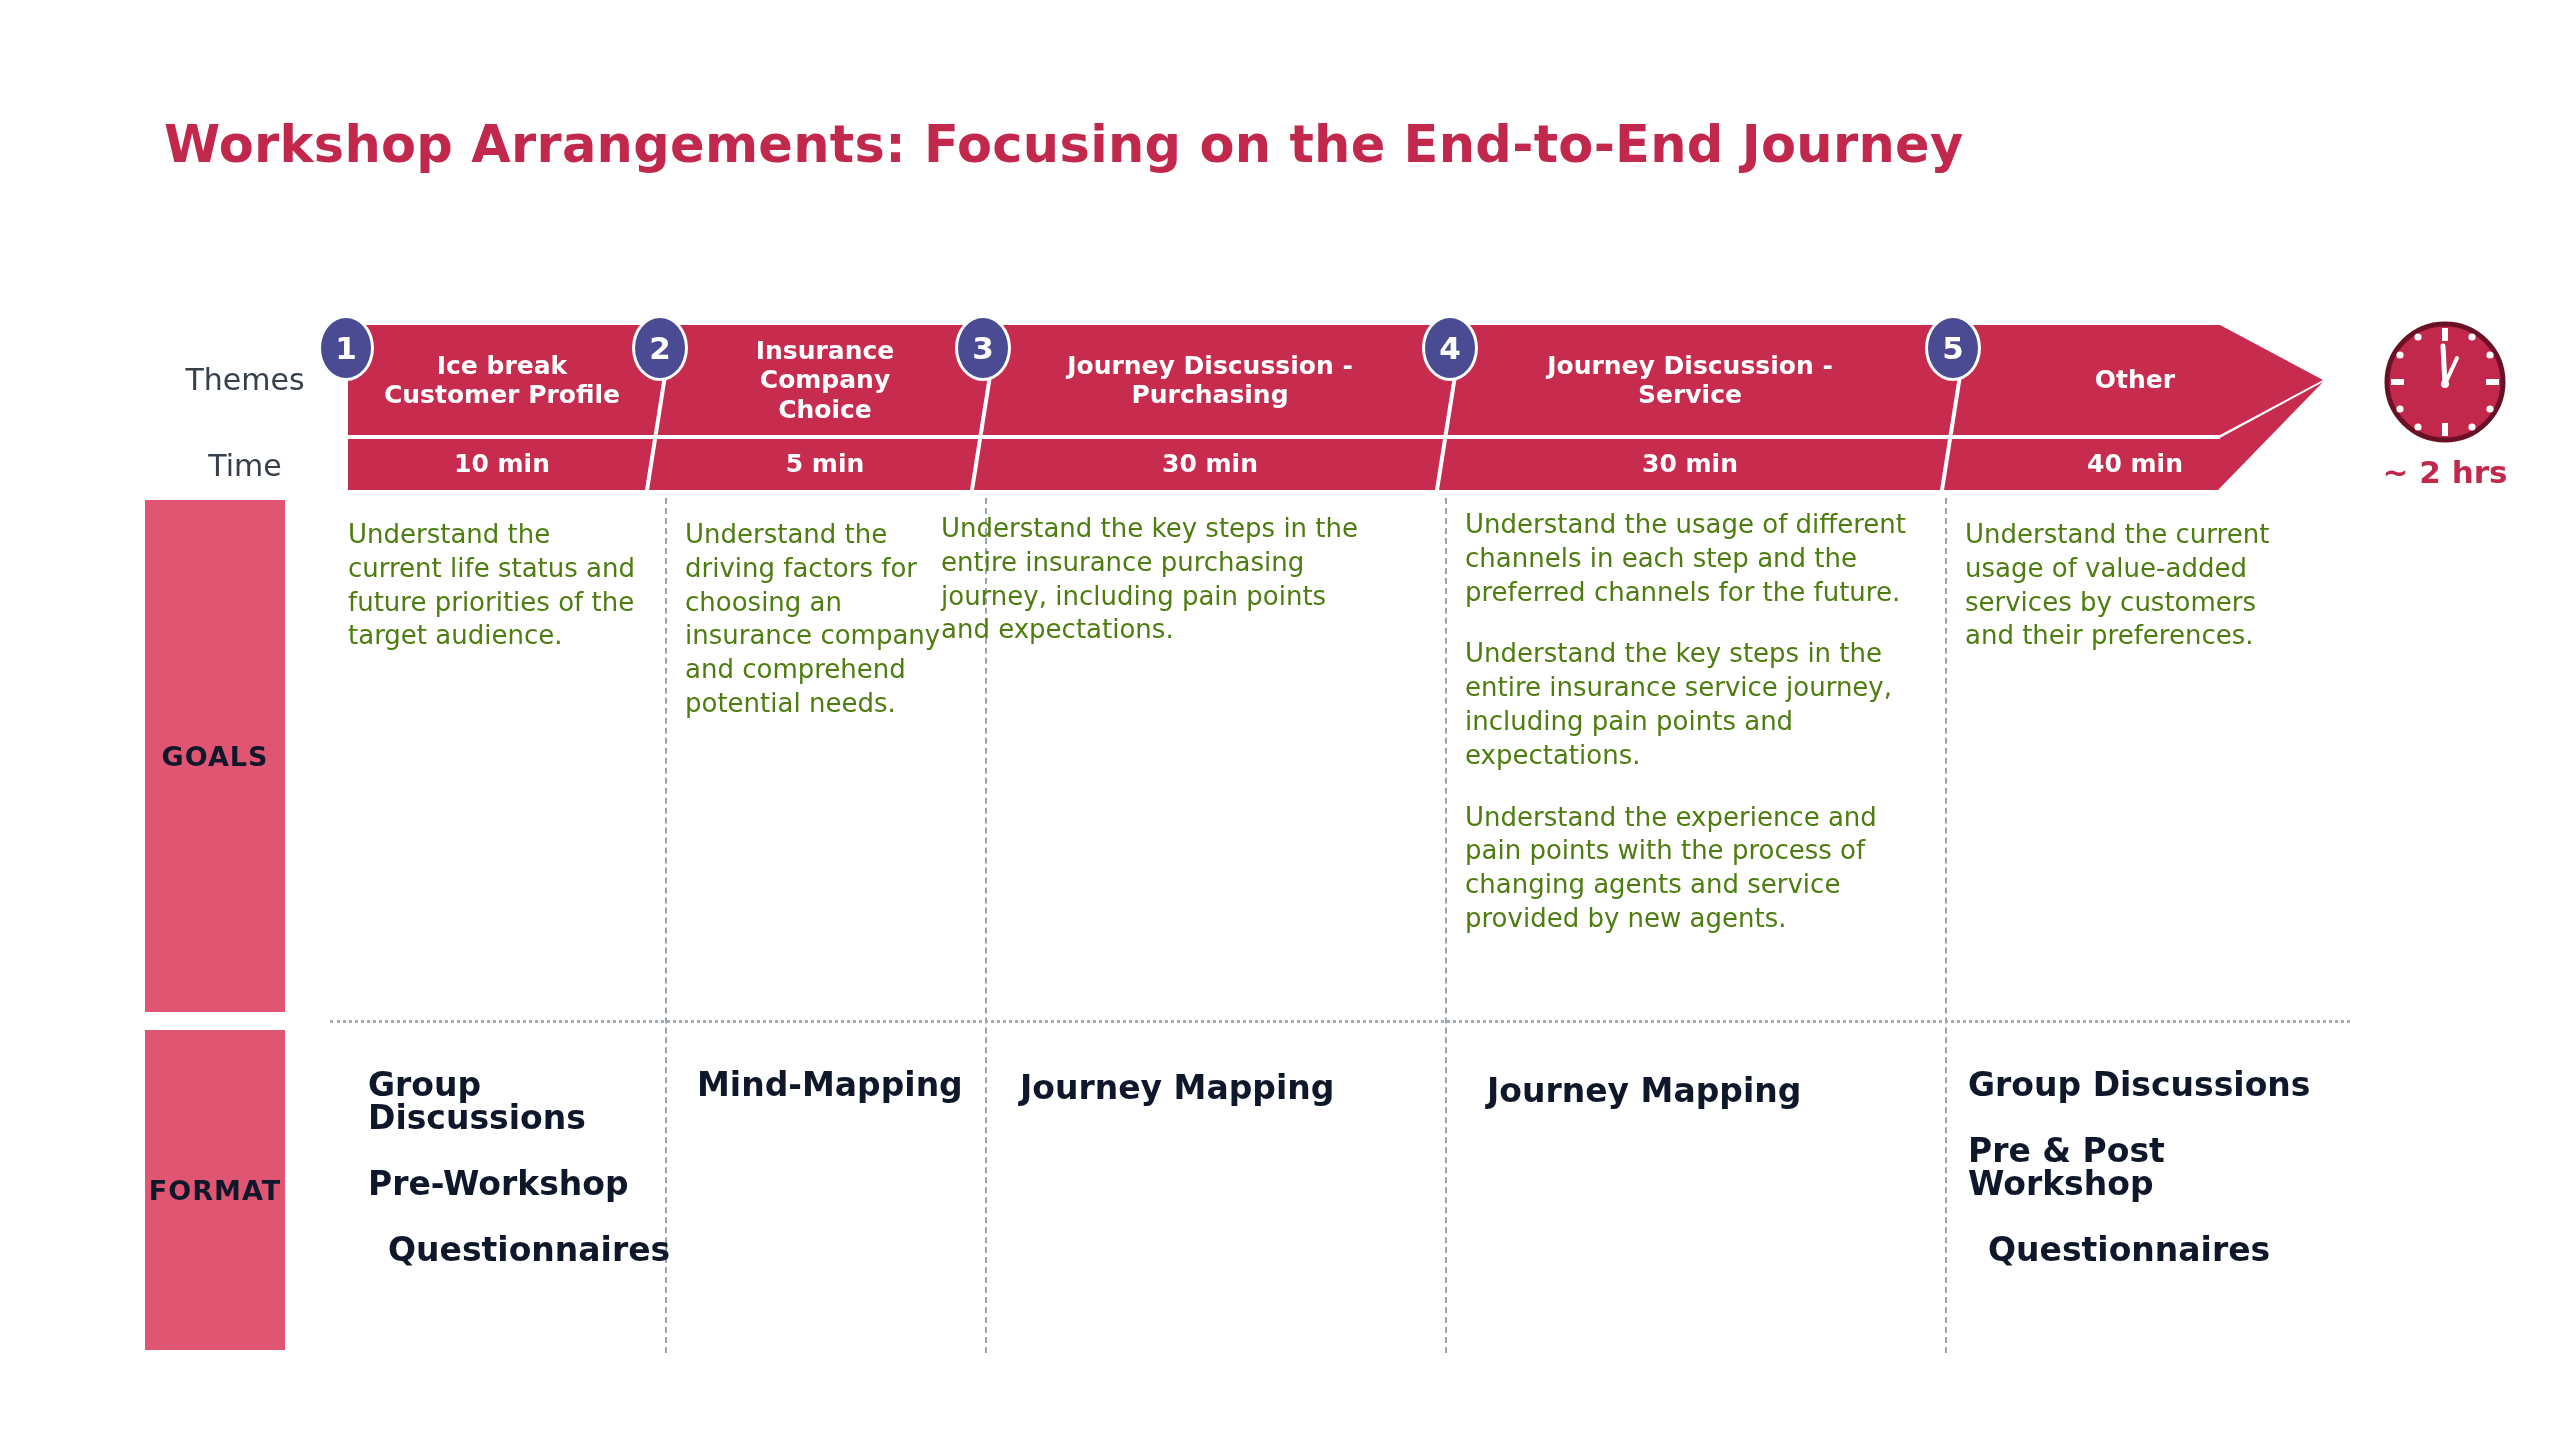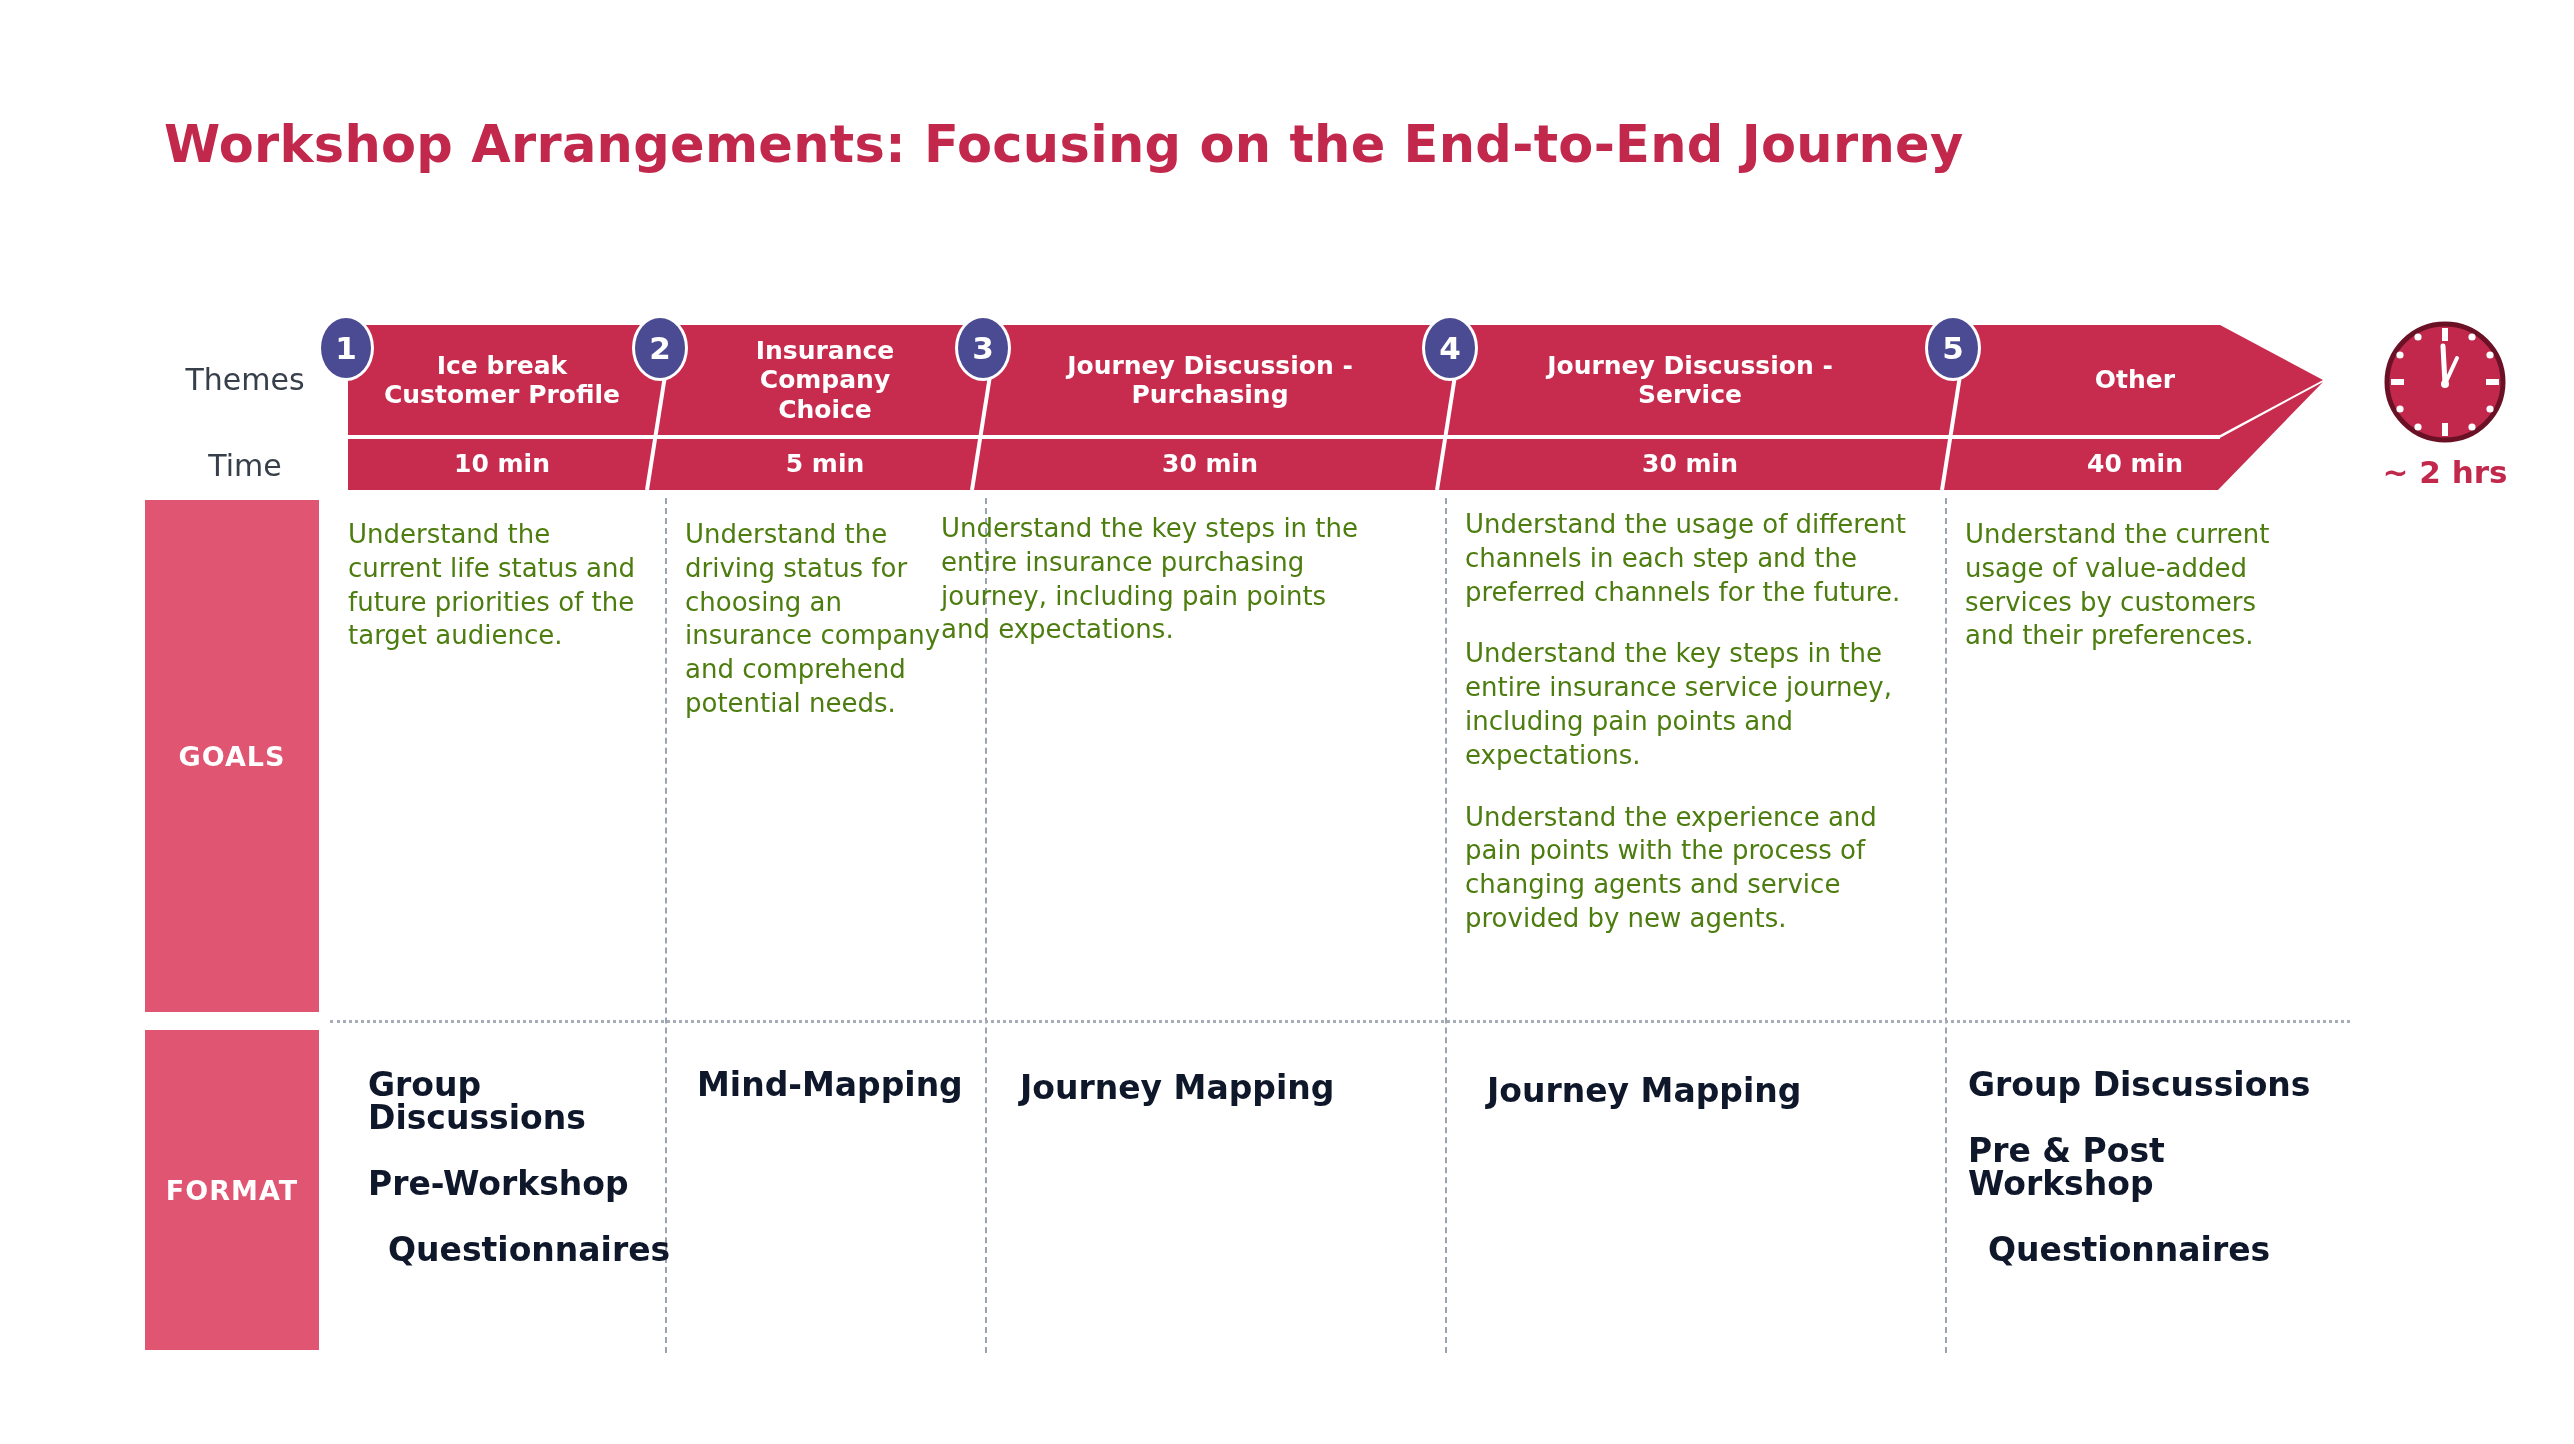--- a/index.html
+++ b/index.html
@@ -98,23 +98,23 @@
     margin-top:10px;
     font-size:31px;
     font-weight:700;
     color:#C2284C;
   }
 
   
   .cat-box{
     position:absolute;
     left:145px;
-    width:174px;
+    width:140px;
     background:#E05572;
-    color:#ffffff;
+    color:#0f172a;
     font-size:27px;
     font-weight:700;
     letter-spacing:1px;
     display:flex;
     align-items:center;
     justify-content:center;
   }
   #cat-goals { top:500px; height:512px; }
   #cat-format{ top:1030px; height:320px; }
 
@@ -246,21 +246,21 @@
   <div class="vdash" style="left:655px;"></div>
   <div class="vdash" style="left:1115px;"></div>
   <div class="vdash" style="left:1615px;"></div>
   <div id="hdash"></div>
 </div>
 
 <div class="goal-cell" style="left:348px;  top:518px; width:302px;">
   <p>Understand the current life status and future priorities of the target audience.</p>
 </div>
 <div class="goal-cell" style="left:685px;  top:518px; width:275px;">
-  <p>Understand the driving status for choosing an insurance company and comprehend potential needs.</p>
+  <p>Understand the driving factors for choosing an insurance company and comprehend potential needs.</p>
 </div>
 <div class="goal-cell" style="left:941px; top:512px; width:440px;">
   <p>Understand the key steps in the entire insurance purchasing journey, including pain points and expectations.</p>
 </div>
 <div class="goal-cell" style="left:1465px; top:508px; width:450px;">
   <p>Understand the usage of different channels in each step and the preferred channels for the future.</p>
   <p>Understand the key steps in the entire insurance service journey, including pain points and expectations.</p>
   <p>Understand the experience and pain points with the process of changing agents and service provided by new agents.</p>
 </div>
 <div class="goal-cell" style="left:1965px; top:518px; width:340px;">

